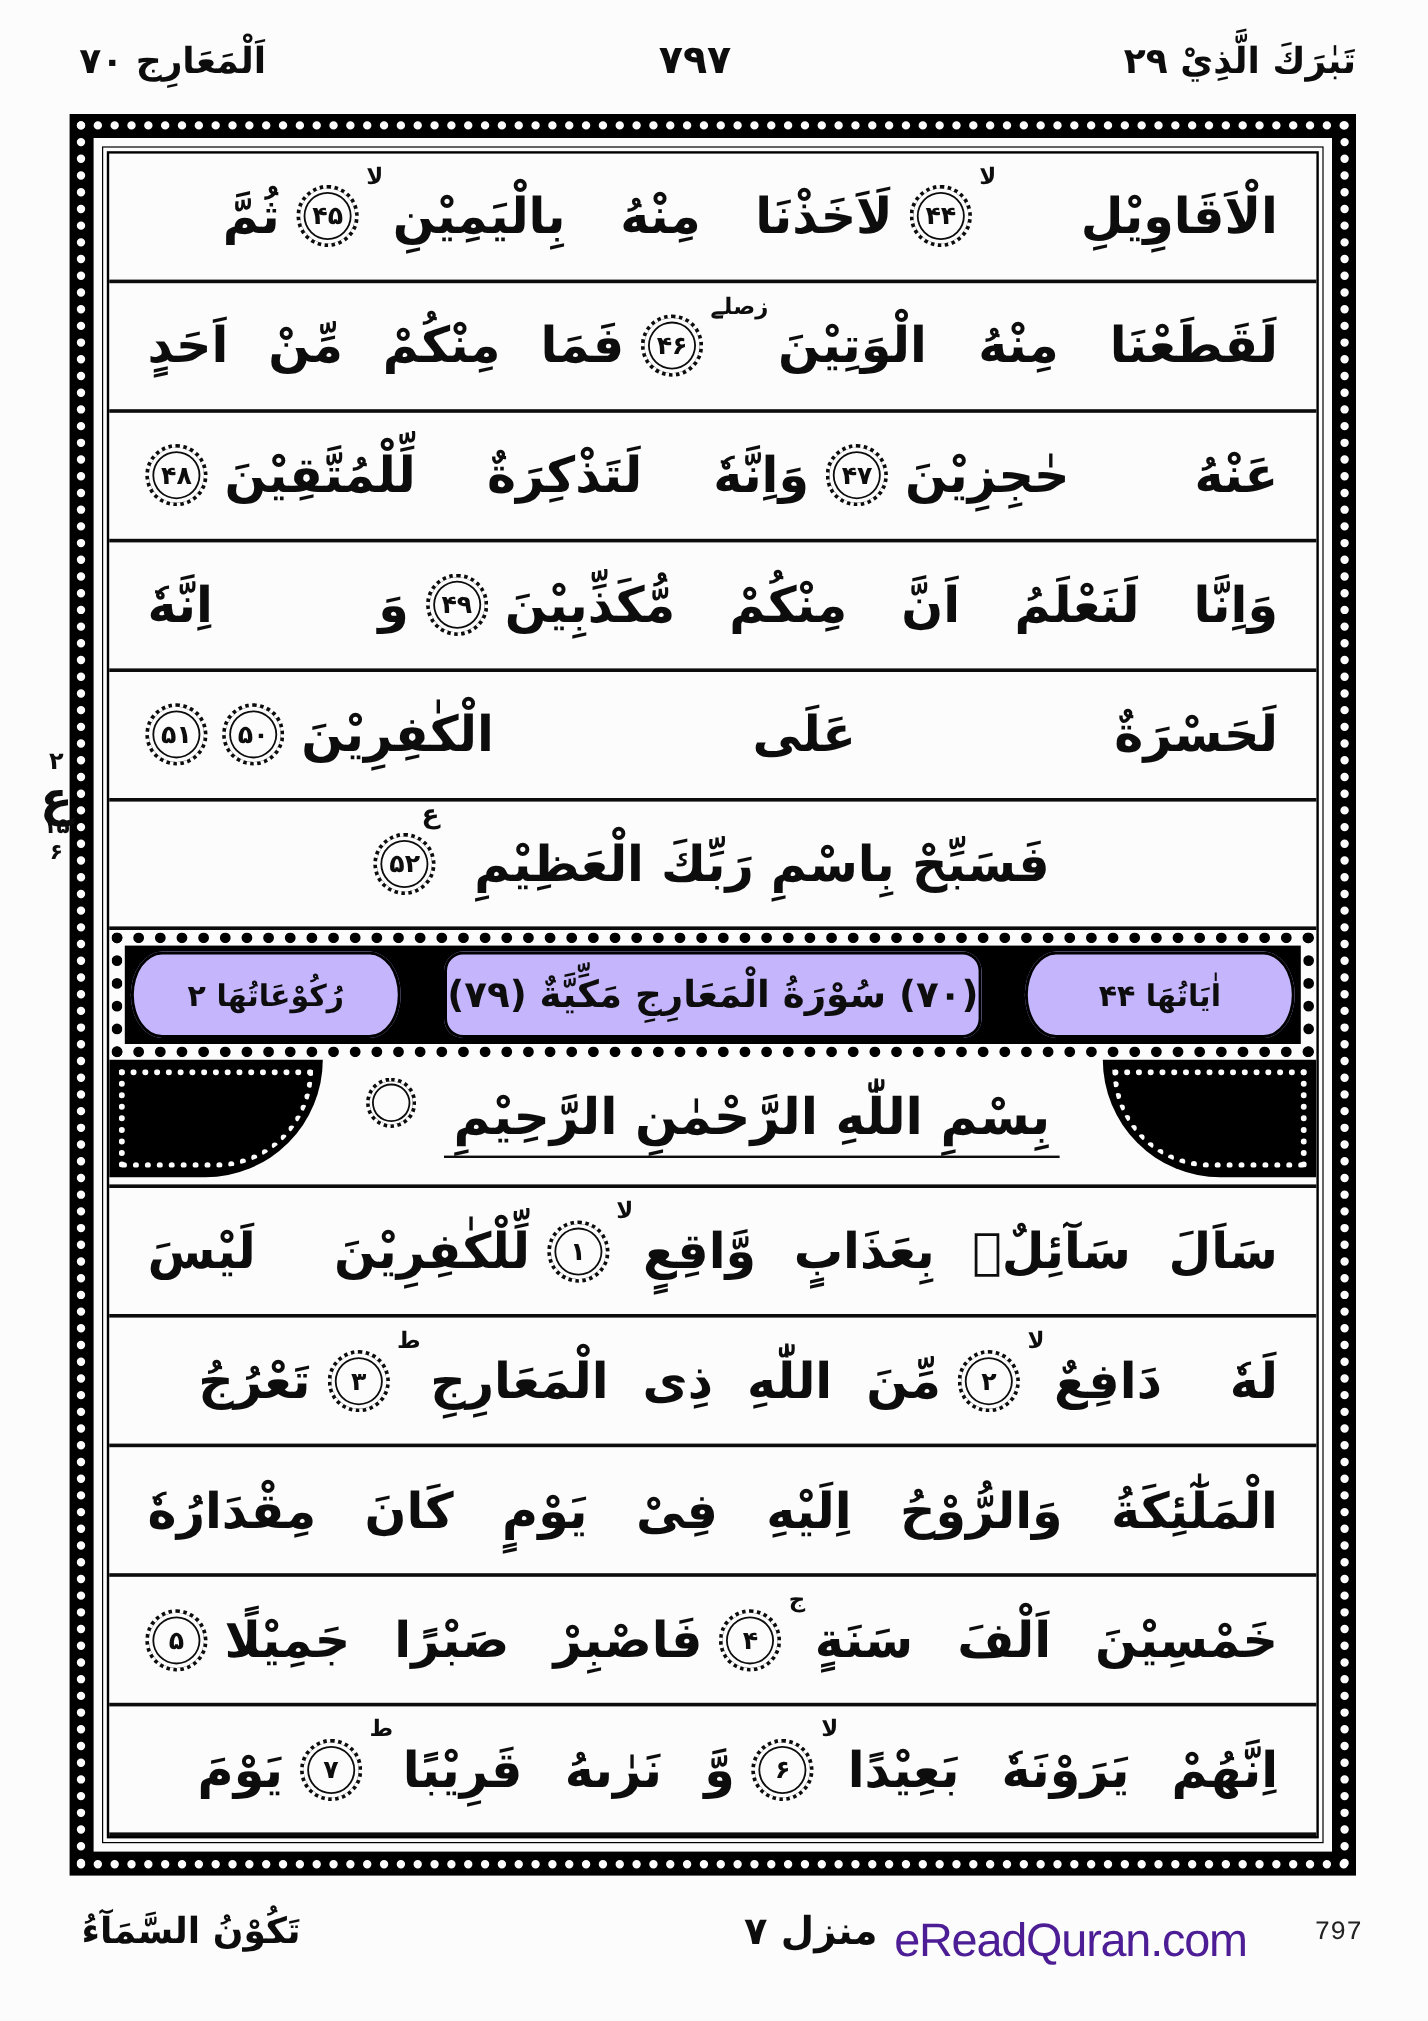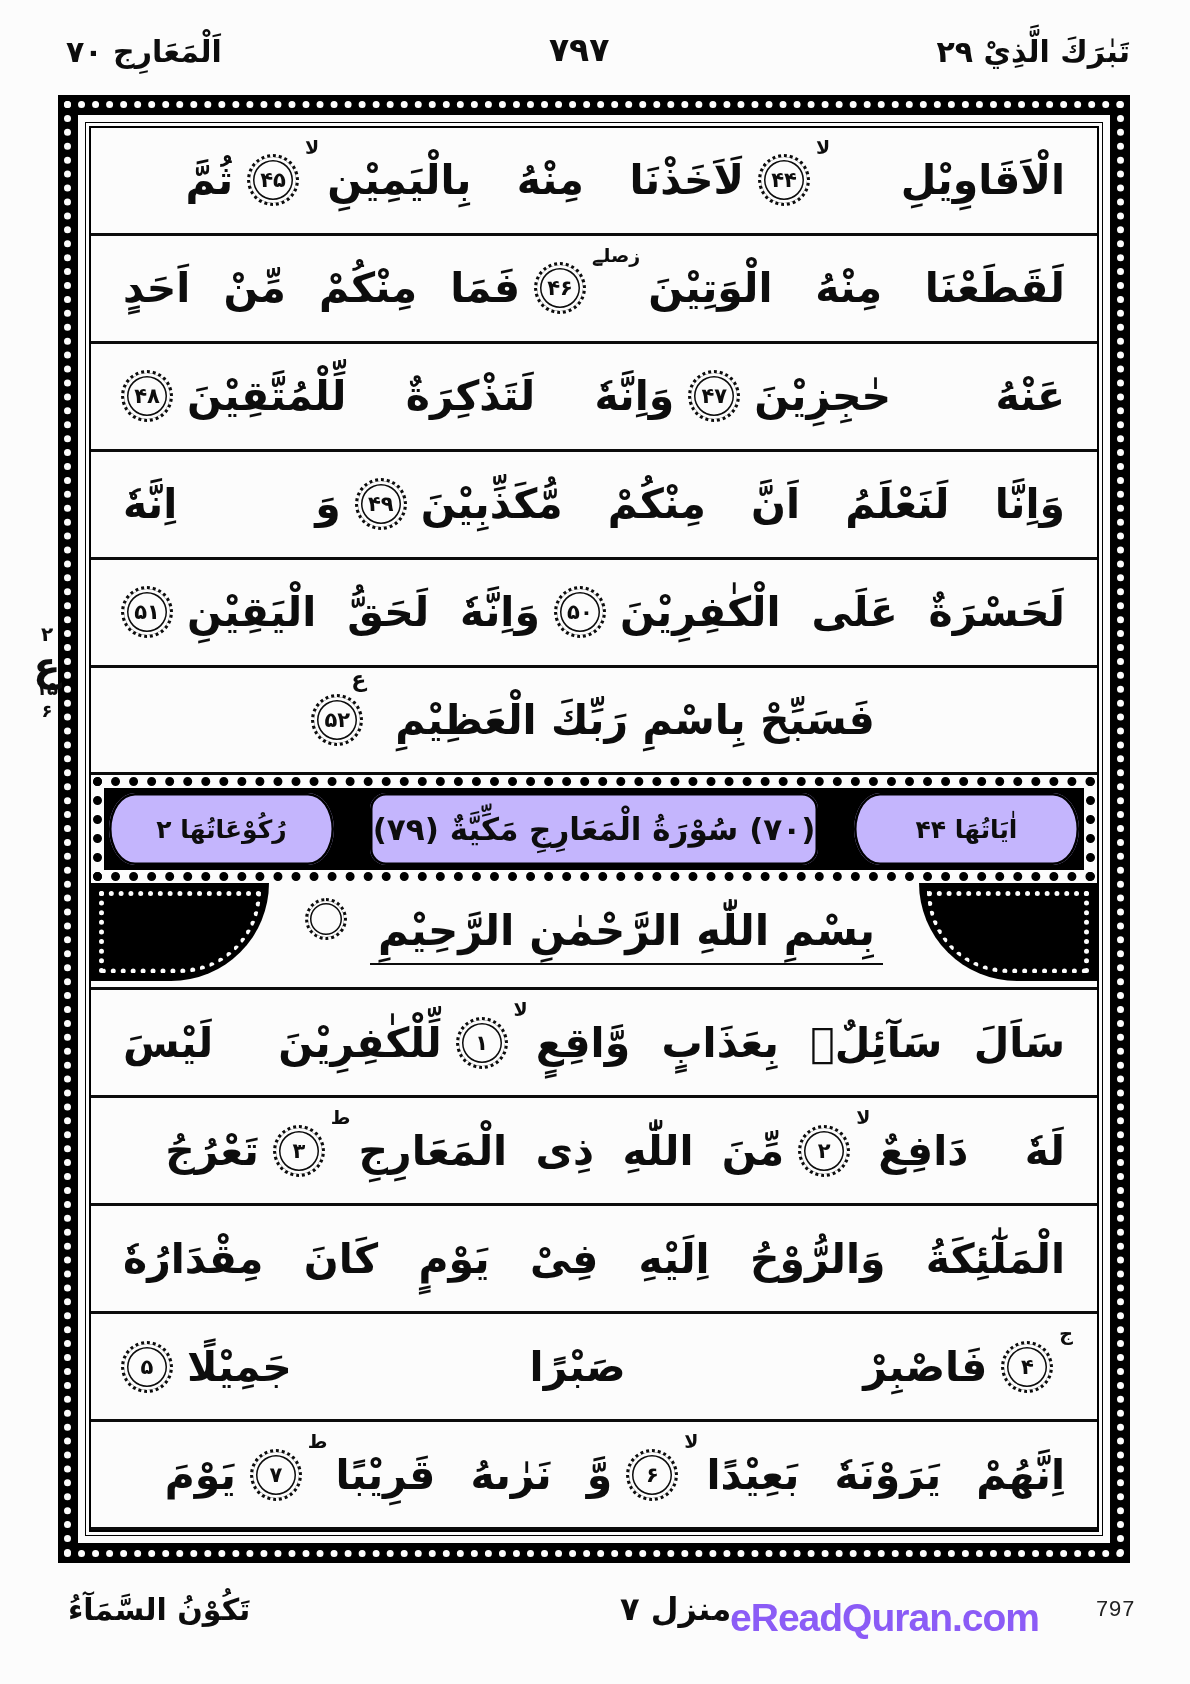--- a/index.html
+++ b/index.html
@@ -112,22 +112,22 @@
   .rukumark .b{font-size:18px;display:block;margin-top:4px;}
   
   .footer{position:absolute;left:62px;right:55px;bottom:30px;height:64px;}
   .catchword{
     position:absolute;left:6px;top:2px;font-weight:bold;font-size:30px;
     direction:rtl;
   }
   .manzil{position:absolute;left:558px;top:0;font-weight:bold;font-size:32px;direction:rtl;}
   .site{
     position:absolute;right:96px;top:6px;
-    font-family:"Liberation Sans", sans-serif;font-weight:bold;font-size:39px;
-    color:#8b5cf6;letter-spacing:-1px;
+    font-family:"Liberation Sans", sans-serif;font-weight:normal;font-size:39px;
+    color:#4c1d95;letter-spacing:-1px;
   }
   .pagenum{
     position:absolute;right:0;top:8px;
     font-family:Liberation Mono, monospace;font-size:22px;color:#222;
   }
 </style>
 </head>
 <body>
 
 <div class="page" style="background: rgb(252, 252, 252); color: rgb(13, 13, 13);">
@@ -174,21 +174,20 @@
               <span class="qtext">وَاِنَّا لَنَعْلَمُ اَنَّ مِنْكُمْ مُّكَذِّبِيْنَ</span>
               <span class="ayah">
                 <span>۴۹</span>
               </span>
               <span class="qtext">وَ اِنَّهٗ</span>
             </div><div class="qrow">
               <span class="qtext">لَحَسْرَةٌ عَلَى الْكٰفِرِيْنَ</span>
               <span class="ayah">
                 <span>۵۰</span>
               </span>
-              <span class="qtext">وَاِنَّهٗ لَحَقُّ الْيَقِيْنِ</span>
               <span class="ayah">
                 <span>۵۱</span>
               </span>
             </div><div class="qrow center">
               <span class="qtext">فَسَبِّحْ بِاسْمِ رَبِّكَ الْعَظِيْمِ</span>
               <span class="ayah">
                 <span>۵۲</span>
                 <span class="sup">ع</span>
               </span>
             </div></div>
@@ -223,20 +222,21 @@
               </span>
               <span class="qtext">مِّنَ اللّٰهِ ذِی الْمَعَارِجِ</span>
               <span class="waqf">ط</span>
               <span class="ayah">
                 <span>۳</span>
               </span>
               <span class="qtext">تَعْرُجُ</span>
             </div><div class="qrow">
               <span class="qtext">الْمَلٰٓئِكَةُ وَالرُّوْحُ اِلَيْهِ فِیْ يَوْمٍ كَانَ مِقْدَارُهٗ</span>
             </div><div class="qrow">
+              <span class="qtext">خَمْسِيْنَ اَلْفَ سَنَةٍ</span>
               <span class="waqf">ج</span>
               <span class="ayah">
                 <span>۴</span>
               </span>
               <span class="qtext">فَاصْبِرْ صَبْرًا جَمِيْلًا</span>
               <span class="ayah">
                 <span>۵</span>
               </span>
             </div><div class="qrow">
               <span class="qtext">اِنَّهُمْ يَرَوْنَهٗ بَعِيْدًا</span>

